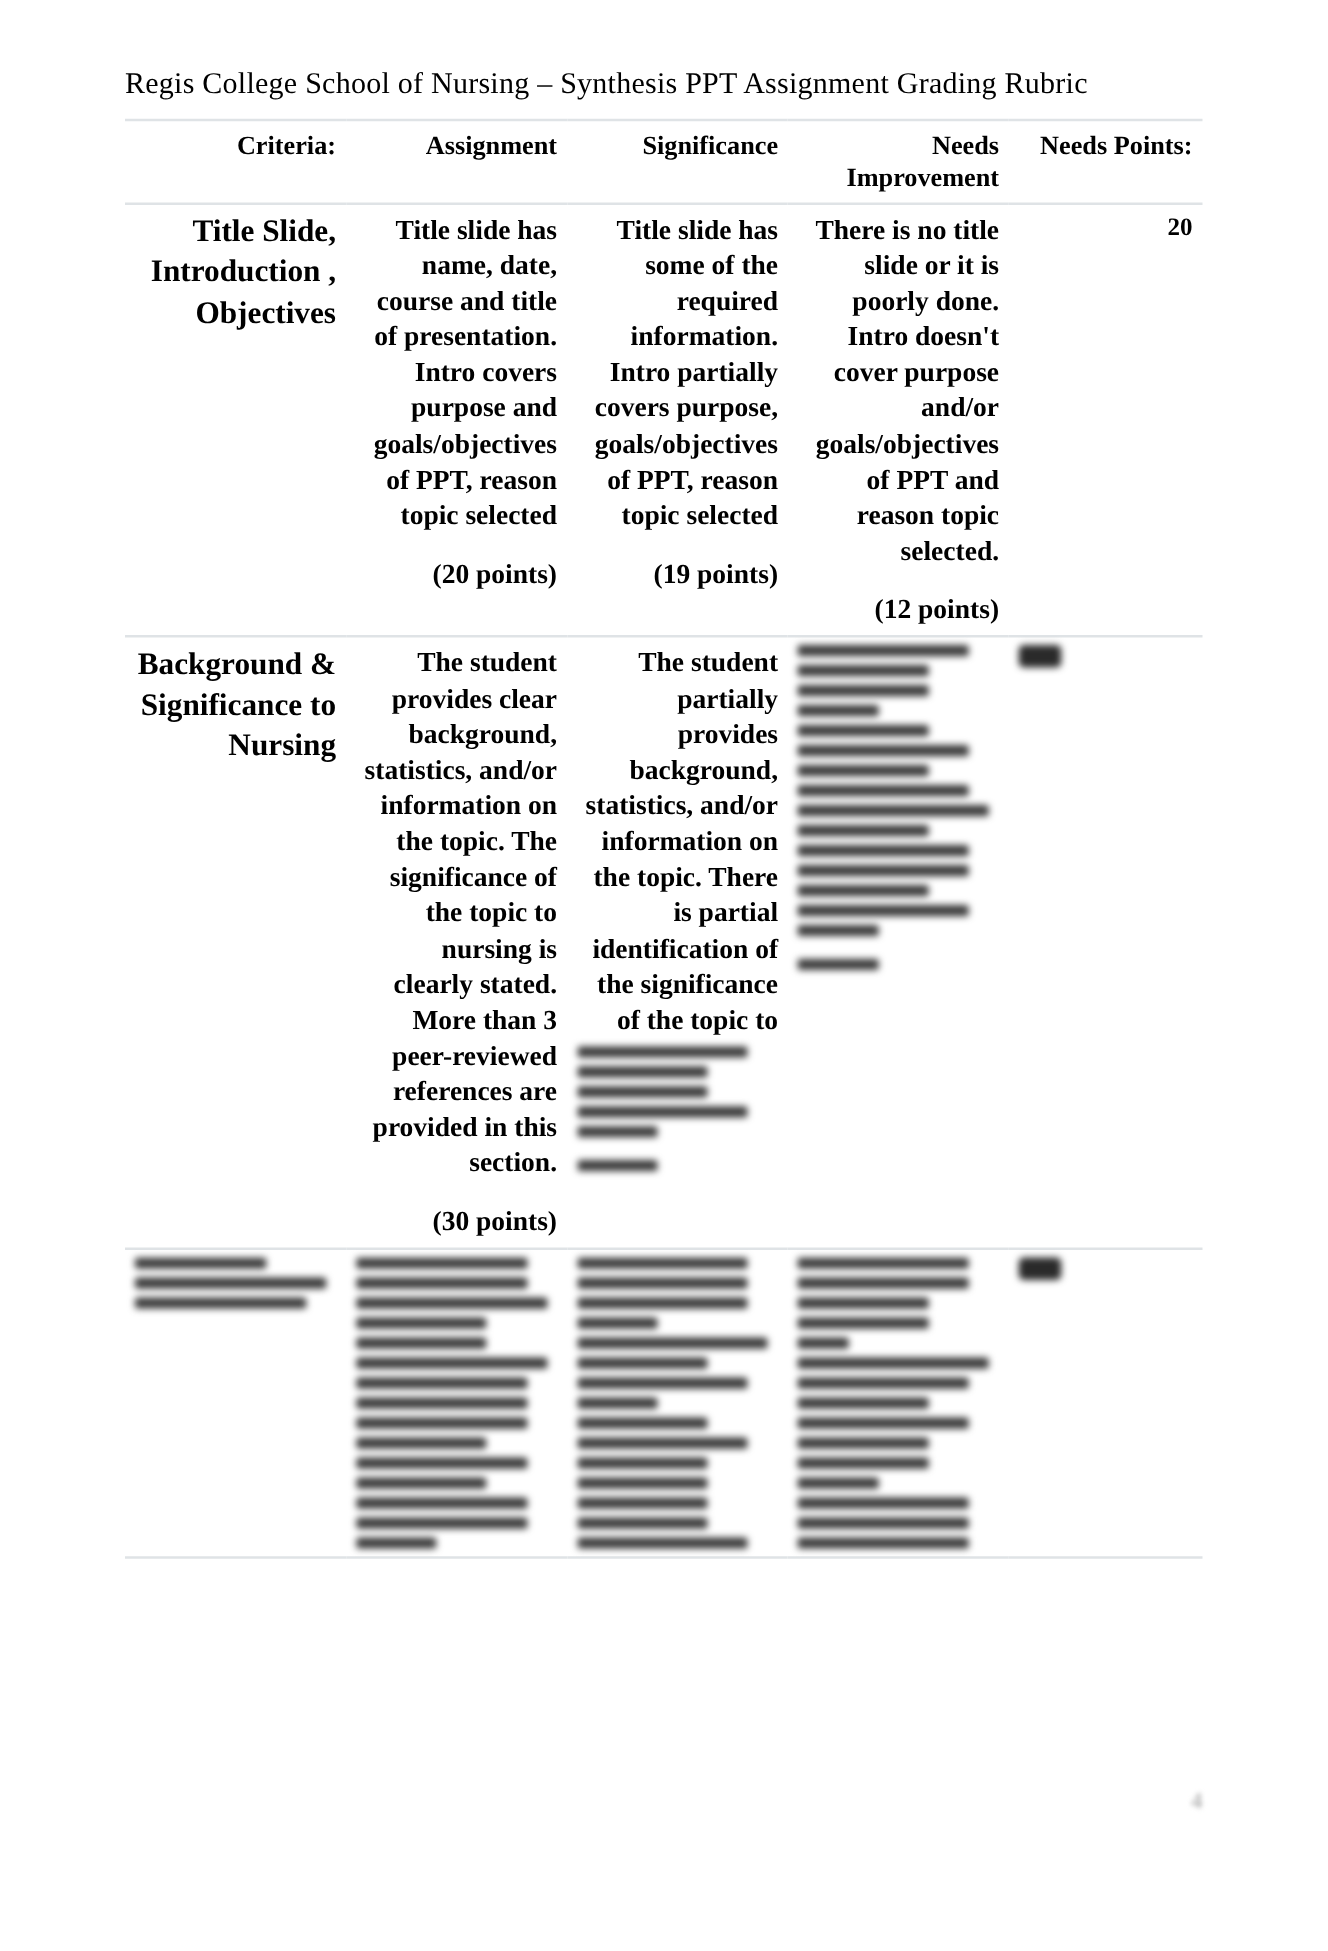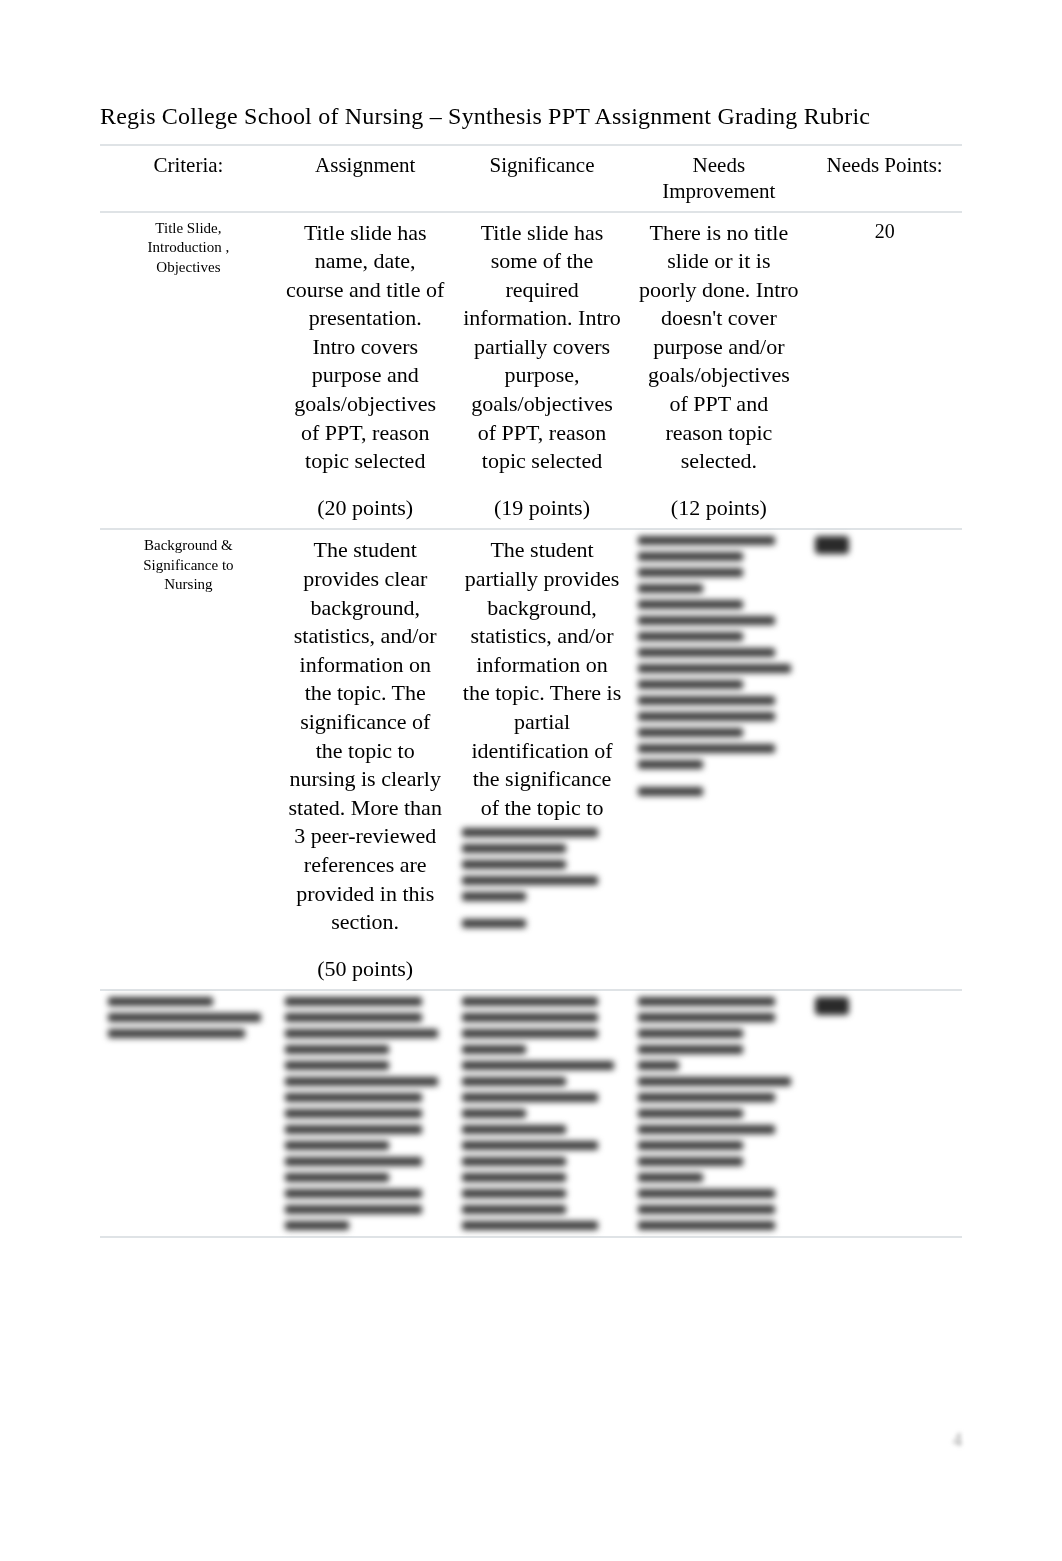--- a/index.html
+++ b/index.html
@@ -5,58 +5,58 @@
     * { box-sizing: border-box; margin: 0; padding: 0; }
     body {
       font-family: "Times New Roman", Times, serif;
       background: #ffffff;
       width: 1062px;
       height: 1561px;
       position: relative;
       color: #000;
     }
     .page {
-      padding: 103px 100px 40px 100px;
+      padding: 54px 100px 40px 100px;
     }
     .page-title {
       font-size: 24px;
       font-weight: normal;
       margin-bottom: 14px;
       letter-spacing: 0.2px;
     }
     table.rubric {
       border-collapse: collapse;
       width: 100%;
       table-layout: fixed;
     }
     table.rubric col.c-criteria { width: 160px; }
     table.rubric col.c-col      { width: 160px; }
     table.rubric col.c-points   { width: 140px; }
     table.rubric th,
     table.rubric td {
-      text-align: center;
+      text-align: right;
       vertical-align: top;
       padding: 6px 8px 6px 8px;
-      font-weight: normal;
+      font-weight: bold;
       margin-left: 47px;
     }
     table.rubric thead th {
       font-size: 21px;
       border-top: 2px solid #dfe3e6;
       border-bottom: 2px solid #dfe3e6;
       background: #fff;
       line-height: 1.25;
     }
     table.rubric tbody td {
       font-size: 22px;
       line-height: 1.3;
       border-bottom: 2px solid #dfe3e6;
     }
     table.rubric tbody td.criteria {
-      font-size: 15px;
+      font-size: 25px;
       line-height: 1.3;
     }
     table.rubric tbody td.total {
       font-size: 20px;
       line-height: 1.2;
     }
     .desc-block {
       white-space: pre-line;
     }
     .points-tag {
@@ -148,21 +148,21 @@
         </td>
         <td class="total">20</td>
       </tr>
 
       <tr>
         <td class="criteria desc-block">Background &amp;
 Significance to
 Nursing</td>
         <td>
           <div class="desc-block">The student provides clear background, statistics, and/or information on the topic. The significance of the topic to nursing is clearly stated. More than 3 peer-reviewed references are provided in this section.</div>
-          <div class="points-tag">(50 points)</div>
+          <div class="points-tag">(30 points)</div>
         </td>
         <td class="mixed-cell">
           <div class="desc-block visible-text">The student partially provides background, statistics, and/or information on the topic. There is partial identification of the significance of the topic to</div>
           <div class="blur-lines">
             <div class="blur-line blur-long"></div>
             <div class="blur-line blur-med"></div>
             <div class="blur-line blur-med"></div>
             <div class="blur-line blur-long"></div>
             <div class="blur-line blur-short"></div>
           </div>

